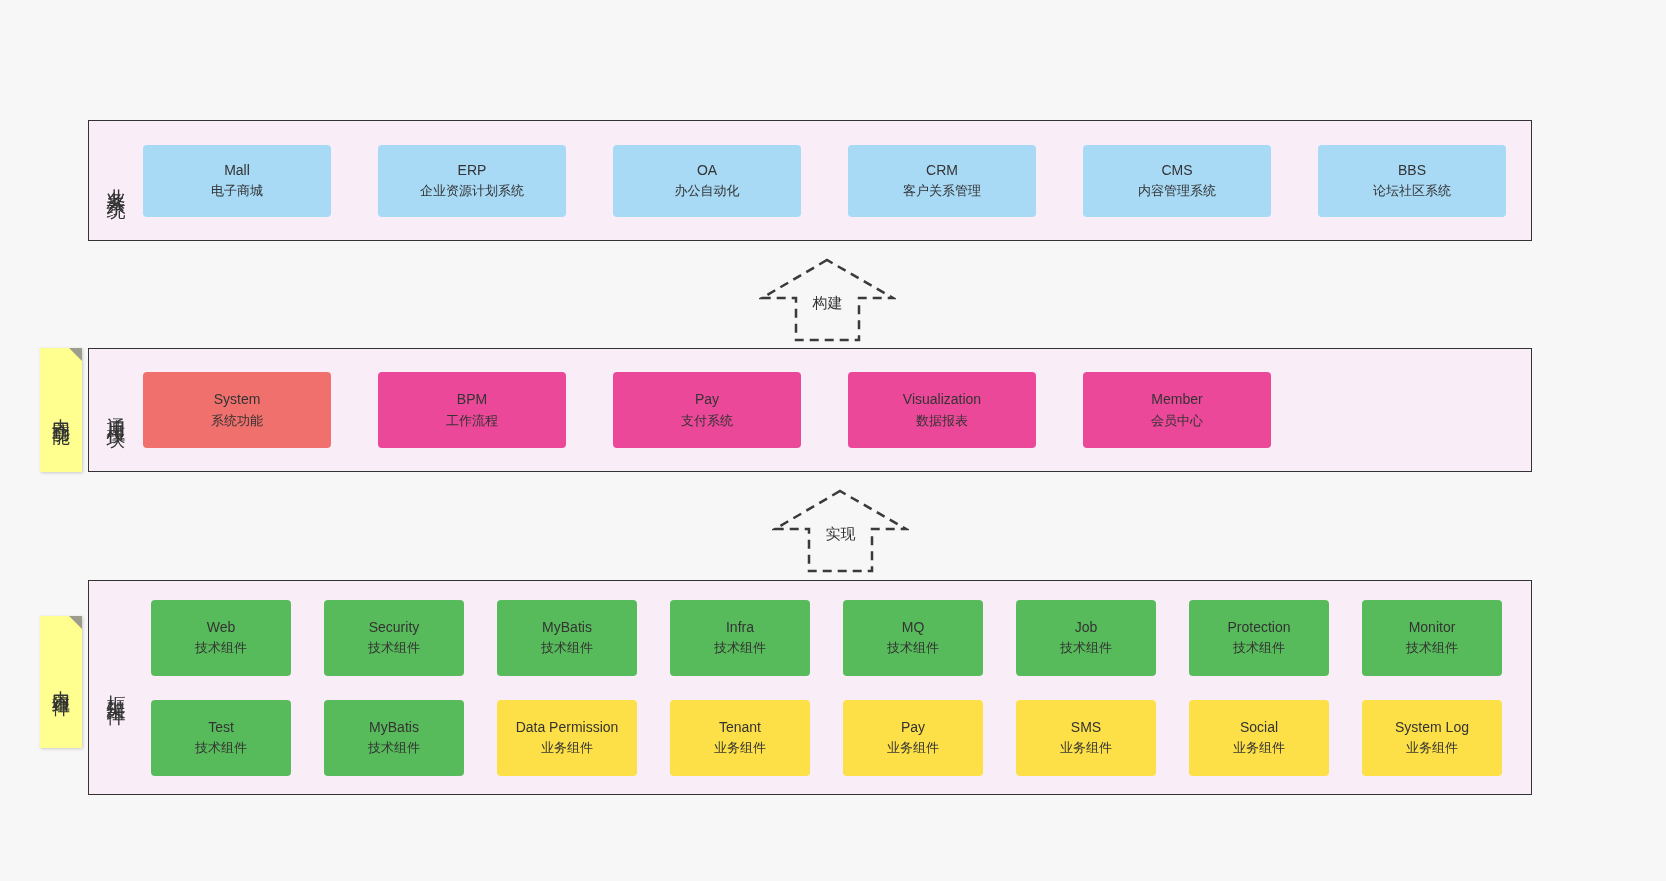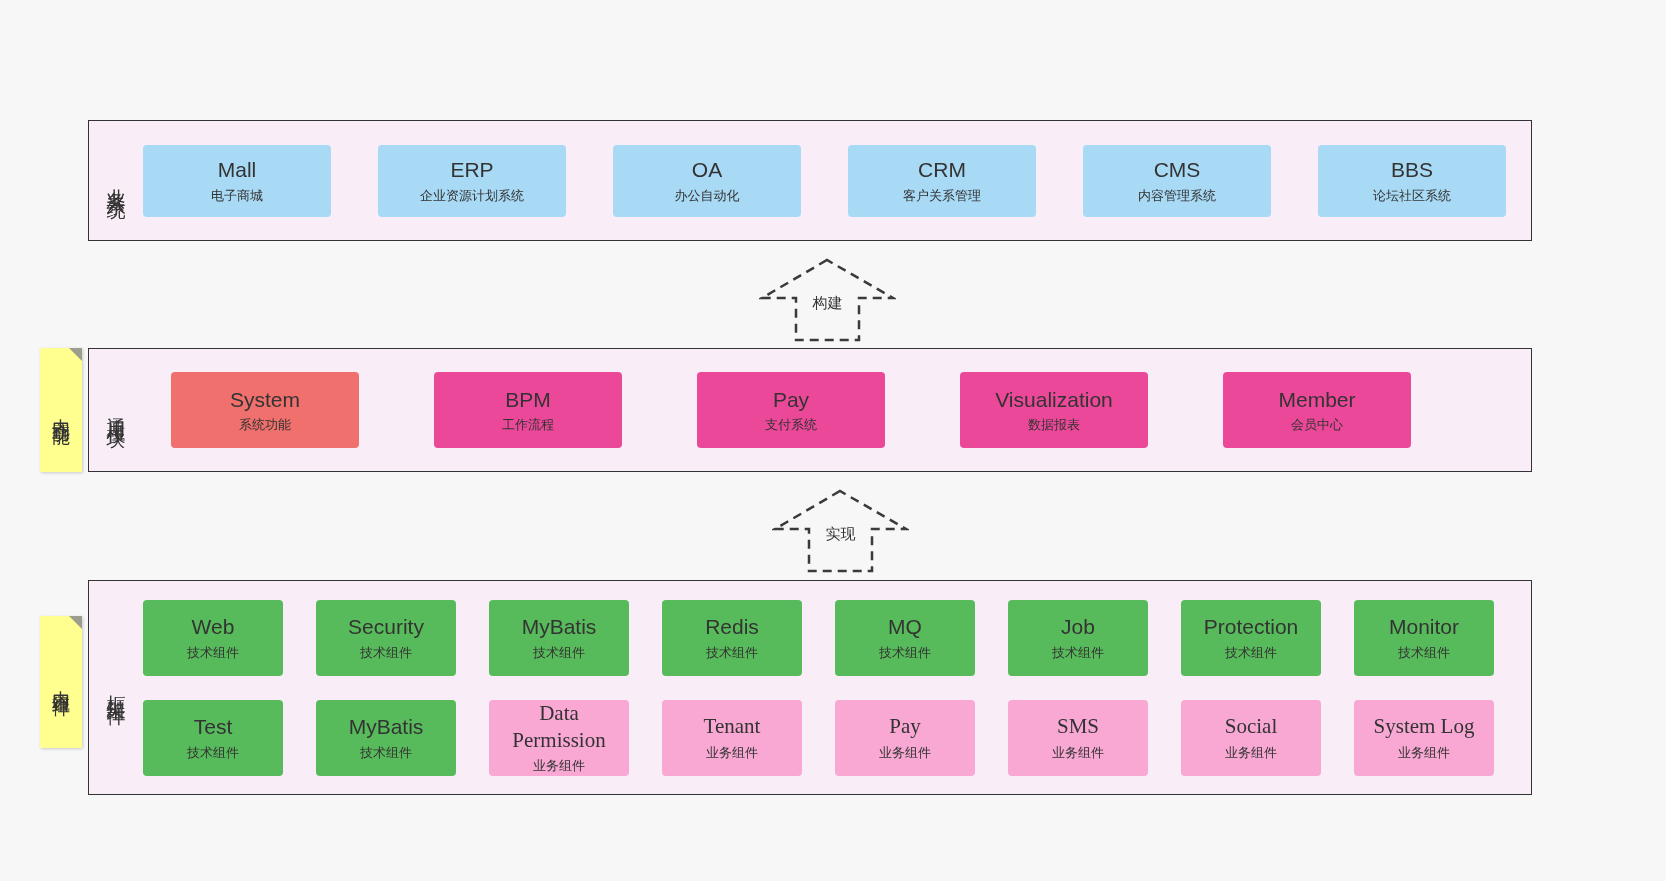--- a/index.html
+++ b/index.html
@@ -11,50 +11,50 @@
     color:#333;
     overflow:hidden;
   }
   .panel {
     position:absolute; left:88px; width:1444px;
     background:#f9eef7; border:1px solid #333;
     display:flex; align-items:center;
   }
   #business-panel  { top:120px; height:121px; }
   #module-panel    { top:348px; height:124px; }
-  #component-panel { top:580px; height:215px; }
+  #component-panel { top:580px; height:215px;gap:8px; }
 
   .side-label {
     width:54px; align-self:stretch;
     display:flex; align-items:center; justify-content:center;
     flex:0 0 54px;
   }
   .side-label span {
     writing-mode:vertical-rl; text-orientation:upright;
     font-size:19px; letter-spacing:4px; color:#333;
   }
 
   .boxes { flex:1; display:flex; gap:47px; align-items:center; }
   .boxes.comp { gap:33px; }
 
   .box {
     width:188px; height:72px; border-radius:4px;
     display:flex; flex-direction:column; justify-content:center; align-items:center;
     text-align:center; padding:4px;
   }
-  .box .title { font-size:21px; line-height:1.3; color:#333; }
+  .box .title { font-size:14px; line-height:1.3; color:#333; }
   .box .sub   { font-size:13px; line-height:1.4; color:#333; margin-top:3px; }
 
   .box.blue       { background:#a8d9f5; }
   .box.red        { background:#f0706d; }
   .box.pink       { background:#ec4899; }
   .box.green      { background:#58bb5b; }
-  .box.lightgreen { background:#f9a8d4;font-family:Liberation Serif, serif; }
-
-  #module-panel .box { height:76px;margin-left:28px; }
+  .box.lightgreen { background:#fde047; }
+
+  #module-panel .box { height:76px; }
 
   .rows { flex:1; display:flex; flex-direction:column; gap:24px; }
   .box.small { width:140px; height:76px; }
 
   .sticky {
     position:absolute; left:40px; width:42px;
     background:#feff8f;
     display:flex; align-items:center; justify-content:center;
     box-shadow:1px 1px 3px rgba(0,0,0,0.18);
   }
@@ -178,21 +178,21 @@
       </div>
       <div class="box small green">
         <span class="title">Security</span>
         <span class="sub">技术组件</span>
       </div>
       <div class="box small green">
         <span class="title">MyBatis</span>
         <span class="sub">技术组件</span>
       </div>
       <div class="box small green">
-        <span class="title">Redis</span>
+        <span class="title">Infra</span>
         <span class="sub">技术组件</span>
       </div>
       <div class="box small green">
         <span class="title">MQ</span>
         <span class="sub">技术组件</span>
       </div>
       <div class="box small green">
         <span class="title">Job</span>
         <span class="sub">技术组件</span>
       </div>

